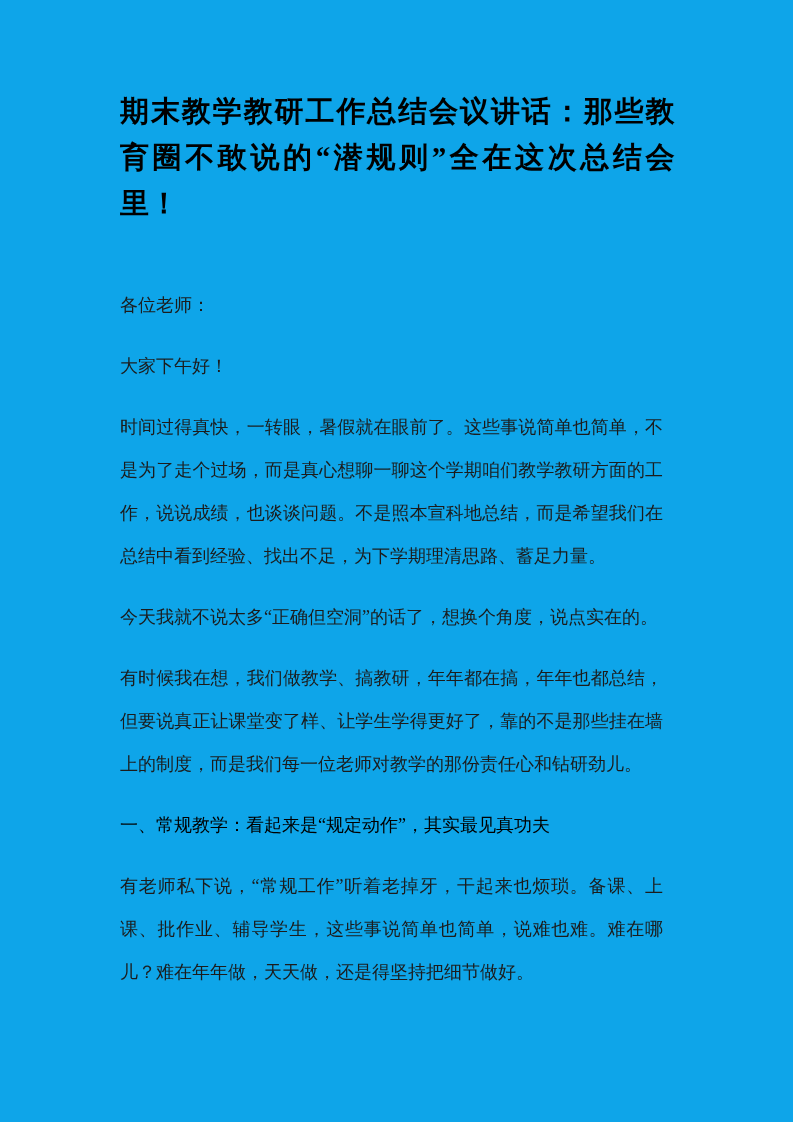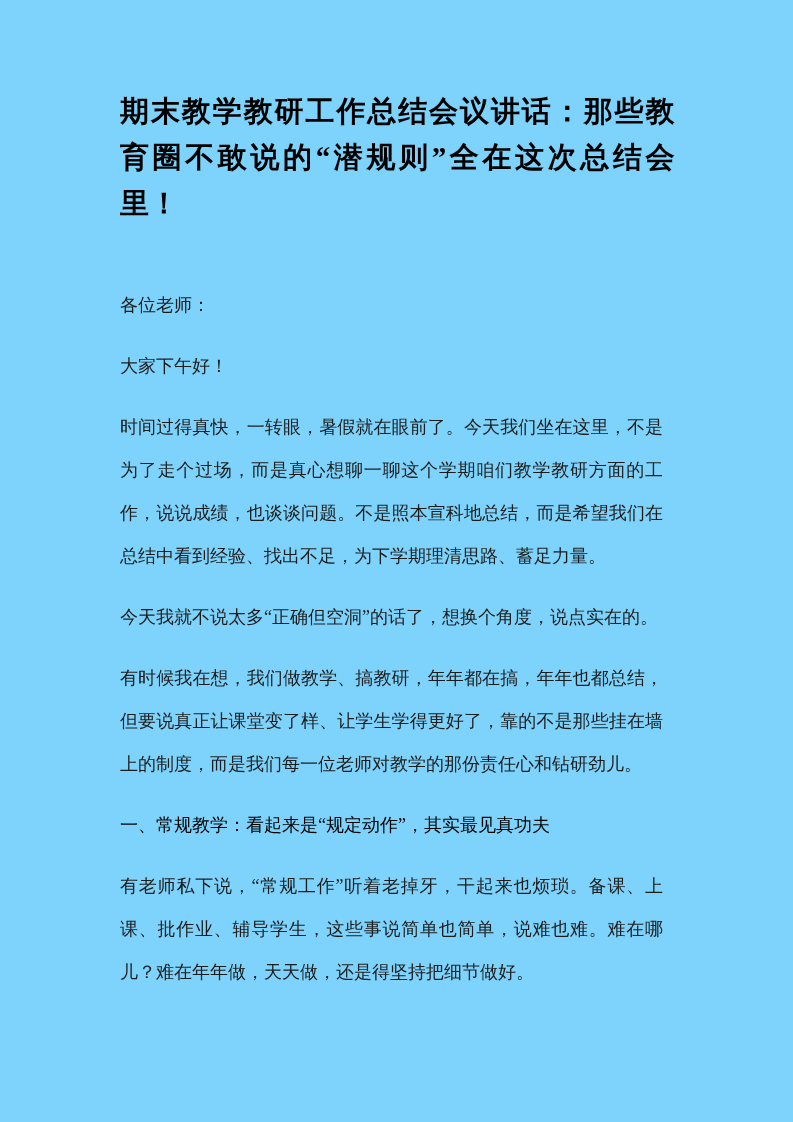--- a/index.html
+++ b/index.html
@@ -6,21 +6,21 @@
   html, body {
     width: 793px;
     height: 1122px;
     background: #ffffff;
     font-family: "Liberation Serif", "DejaVu Serif", serif;
     overflow: hidden;
   }
   .page {
     width: 793px;
     height: 1122px;
-    background: #7dd3fc;
+    background: #0ea5e9;
     padding: 88px 118px 60px 120px;
   }
   .doc-title {
     font-size: 29px;
     line-height: 46px;
     font-weight: bold;
     color: #000000;
     text-align: justify;
     text-justify: inter-ideograph;
     margin: 0 0 58px 0;
@@ -48,21 +48,21 @@
 </head>
 <body>
 
 <div class="page">
   <h1 class="doc-title">期末教学教研工作总结会议讲话：那些教育圈不敢说的“潜规则”全在这次总结会里！</h1>
 
   <p class="body-para">各位老师：</p>
 
   <p class="body-para">大家下午好！</p>
 
-  <p class="body-para">时间过得真快，一转眼，暑假就在眼前了。今天我们坐在这里，不是为了走个过场，而是真心想聊一聊这个学期咱们教学教研方面的工作，说说成绩，也谈谈问题。不是照本宣科地总结，而是希望我们在总结中看到经验、找出不足，为下学期理清思路、蓄足力量。</p>
+  <p class="body-para">时间过得真快，一转眼，暑假就在眼前了。这些事说简单也简单，不是为了走个过场，而是真心想聊一聊这个学期咱们教学教研方面的工作，说说成绩，也谈谈问题。不是照本宣科地总结，而是希望我们在总结中看到经验、找出不足，为下学期理清思路、蓄足力量。</p>
 
   <p class="body-para">今天我就不说太多“正确但空洞”的话了，想换个角度，说点实在的。</p>
 
   <p class="body-para">有时候我在想，我们做教学、搞教研，年年都在搞，年年也都总结，但要说真正让课堂变了样、让学生学得更好了，靠的不是那些挂在墙上的制度，而是我们每一位老师对教学的那份责任心和钻研劲儿。</p>
 
   <h2 class="section-heading">一、常规教学：看起来是“规定动作”，其实最见真功夫</h2>
 
   <p class="body-para">有老师私下说，“常规工作”听着老掉牙，干起来也烦琐。备课、上课、批作业、辅导学生，这些事说简单也简单，说难也难。难在哪儿？难在年年做，天天做，还是得坚持把细节做好。</p>
 </div>
 

